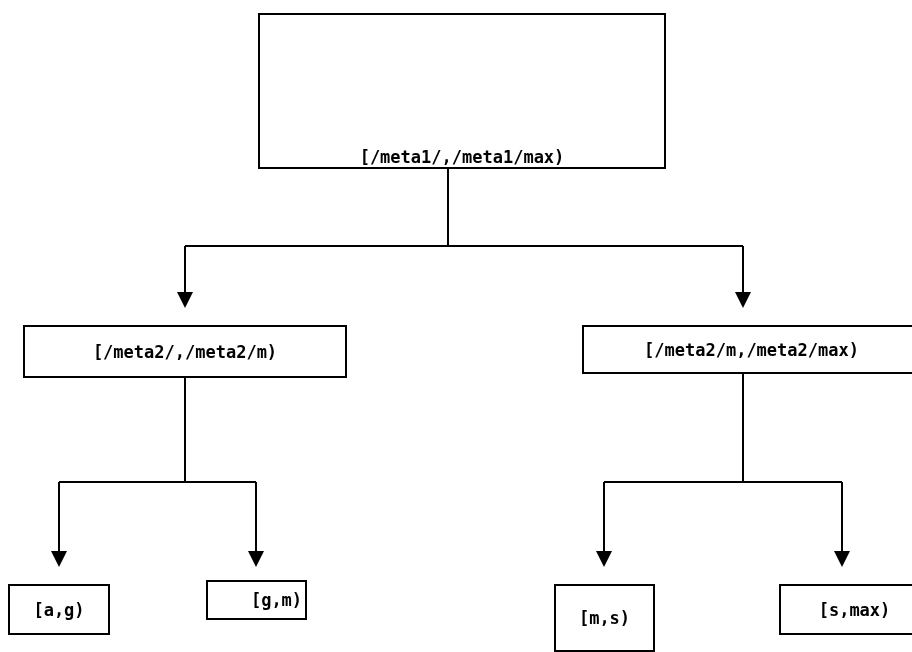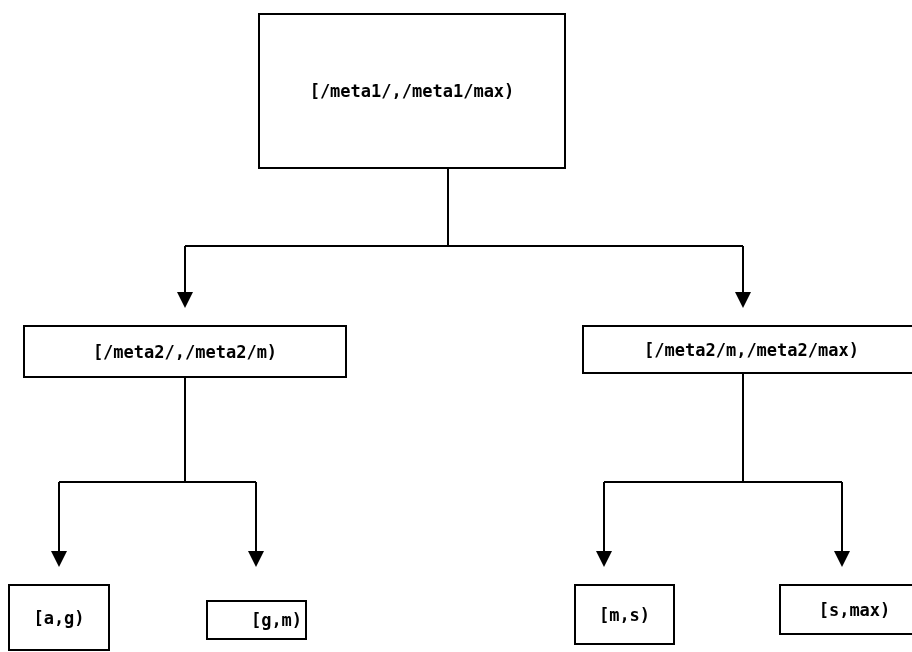--- a/index.html
+++ b/index.html
@@ -29,26 +29,26 @@
     background: #ffffff;
     display: flex;
     align-items: center;
     justify-content: center;
     font-size: 17px;
     font-weight: bold;
     color: #000000;
     white-space: nowrap;
     letter-spacing: 0;
   }
-  .node-root       { left: 258px; top: 13px;  width: 308px; height: 156px; }
+  .node-root       { left: 258px; top: 13px;  width: 408px; height: 156px; align-items: flex-end; }
   .node-meta2-low  { left: 23px;  top: 325px; width: 324px; height: 53px;  }
   .node-meta2-high { left: 582px; top: 325px; width: 339px; height: 49px;  }
-  .node-leaf-ag    { left: 8px;   top: 584px; width: 102px; height: 67px;  }
-  .node-leaf-gm    { left: 206px; top: 600px; width: 101px; height: 40px; padding-left: 40px;  }
-  .node-leaf-ms    { left: 574px; top: 584px; width: 101px; height: 61px;  }
+  .node-leaf-ag    { left: 8px;   top: 584px; width: 102px; height: 51px;  }
+  .node-leaf-gm    { left: 206px; top: 580px; width: 101px; height: 40px; padding-left: 40px;  }
+  .node-leaf-ms    { left: 554px; top: 584px; width: 101px; height: 68px;  }
   .node-leaf-smax  { left: 779px; top: 584px; width: 151px; height: 51px;  }
 </style>
 </head>
 <body>
 
 <div class="canvas">
 
   <svg class="edges" width="912" height="652" viewBox="0 0 912 652" xmlns="http://www.w3.org/2000/svg">
 
     <g stroke="#000000" stroke-width="2" fill="none">

